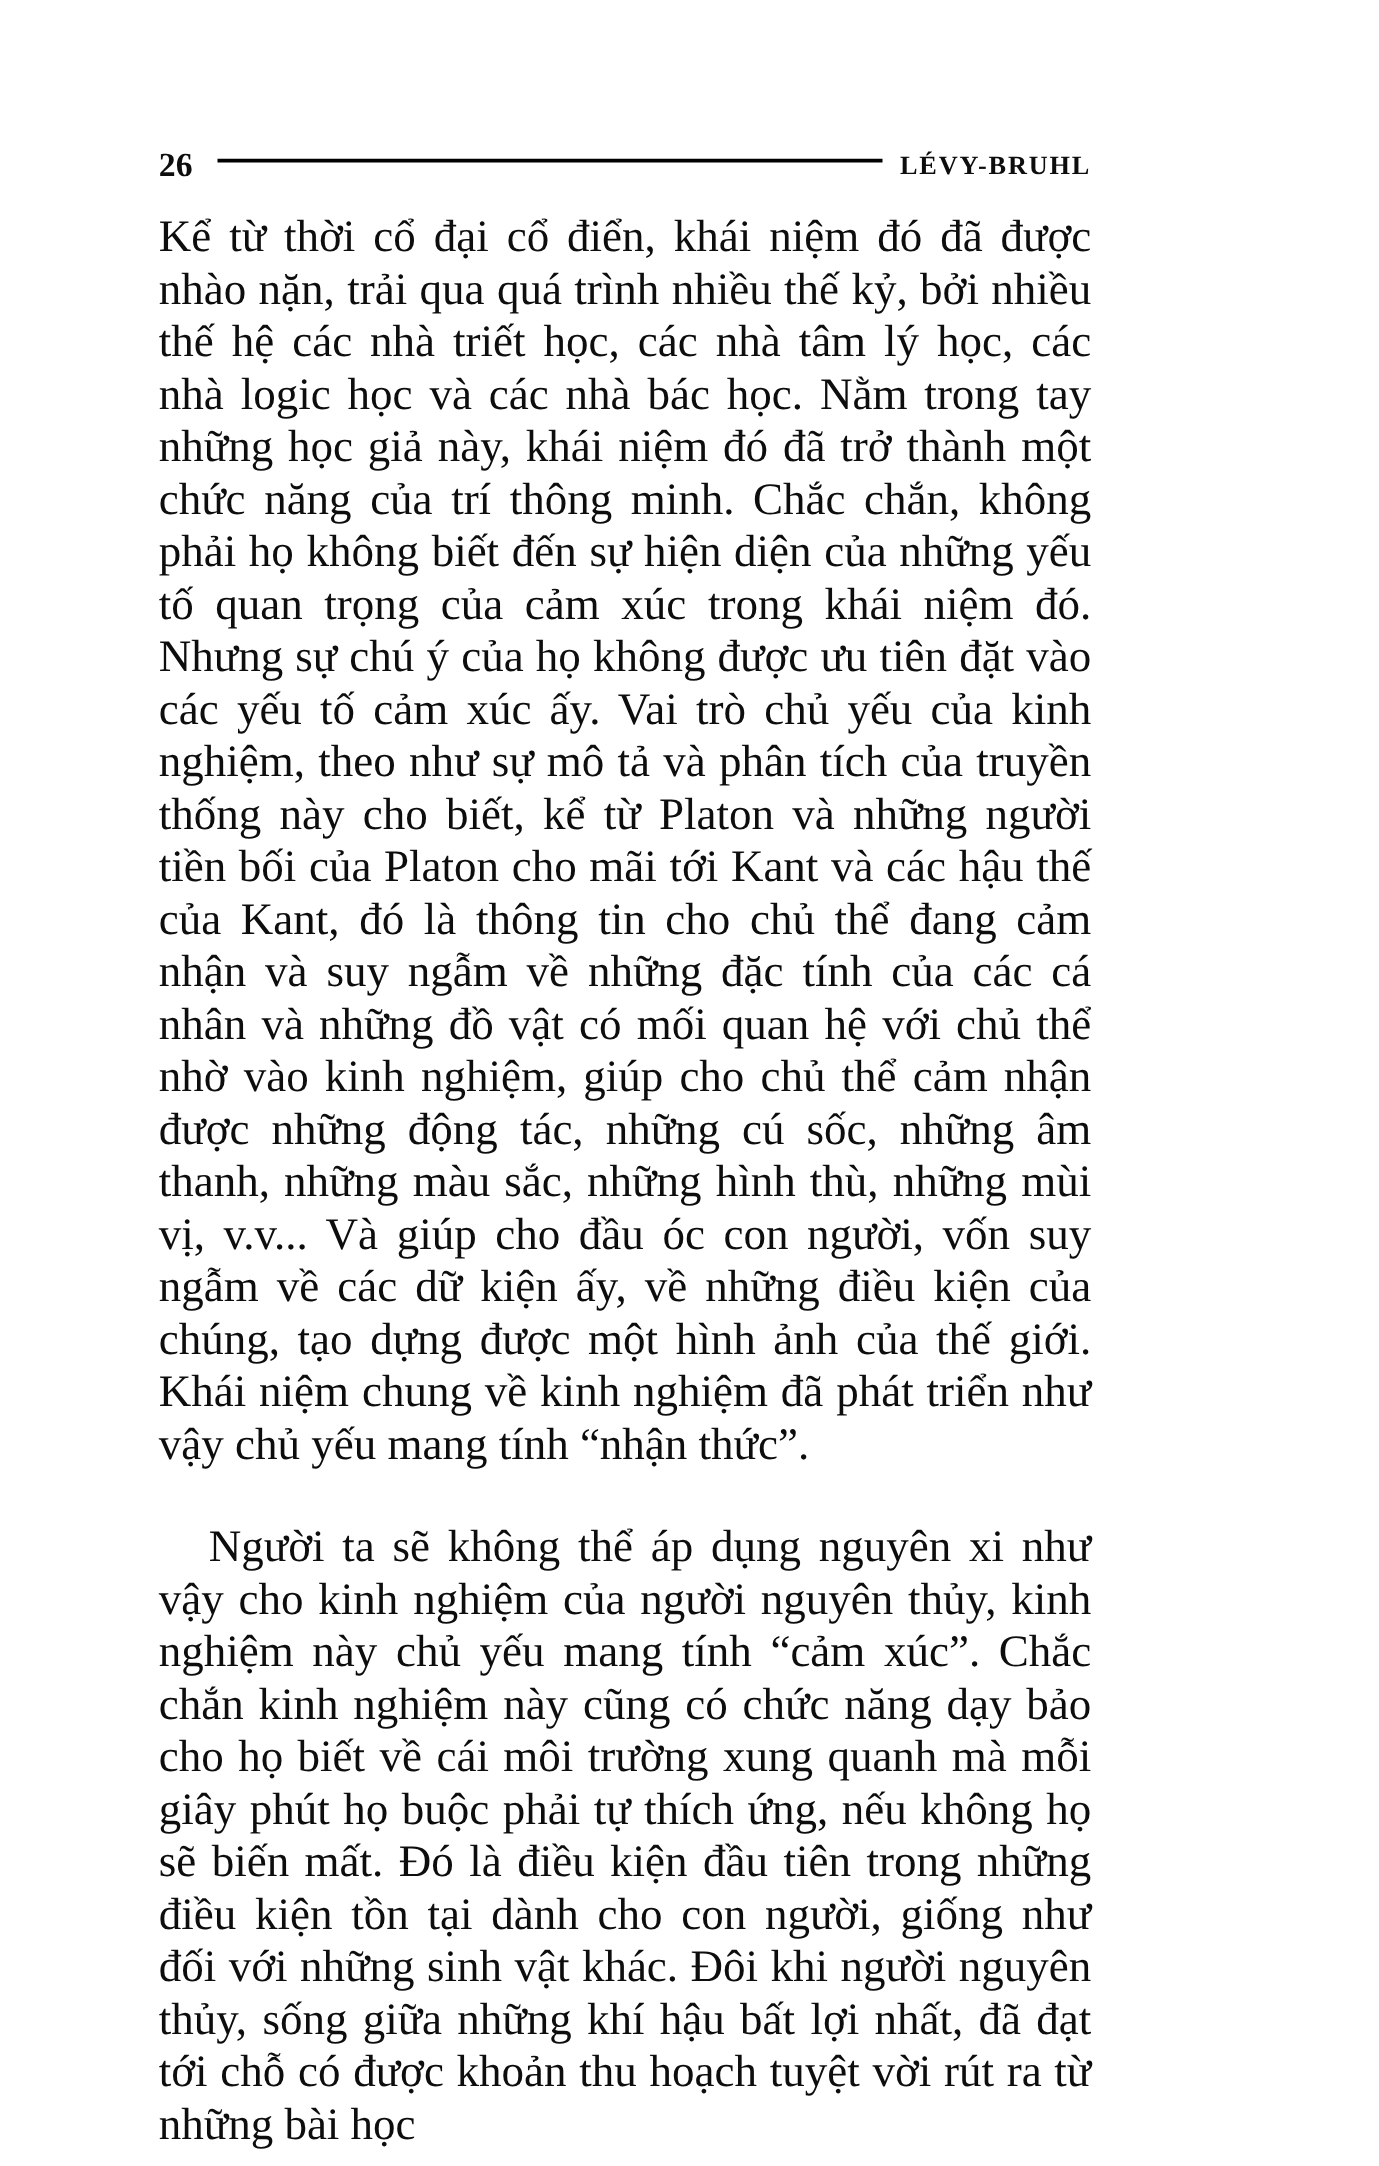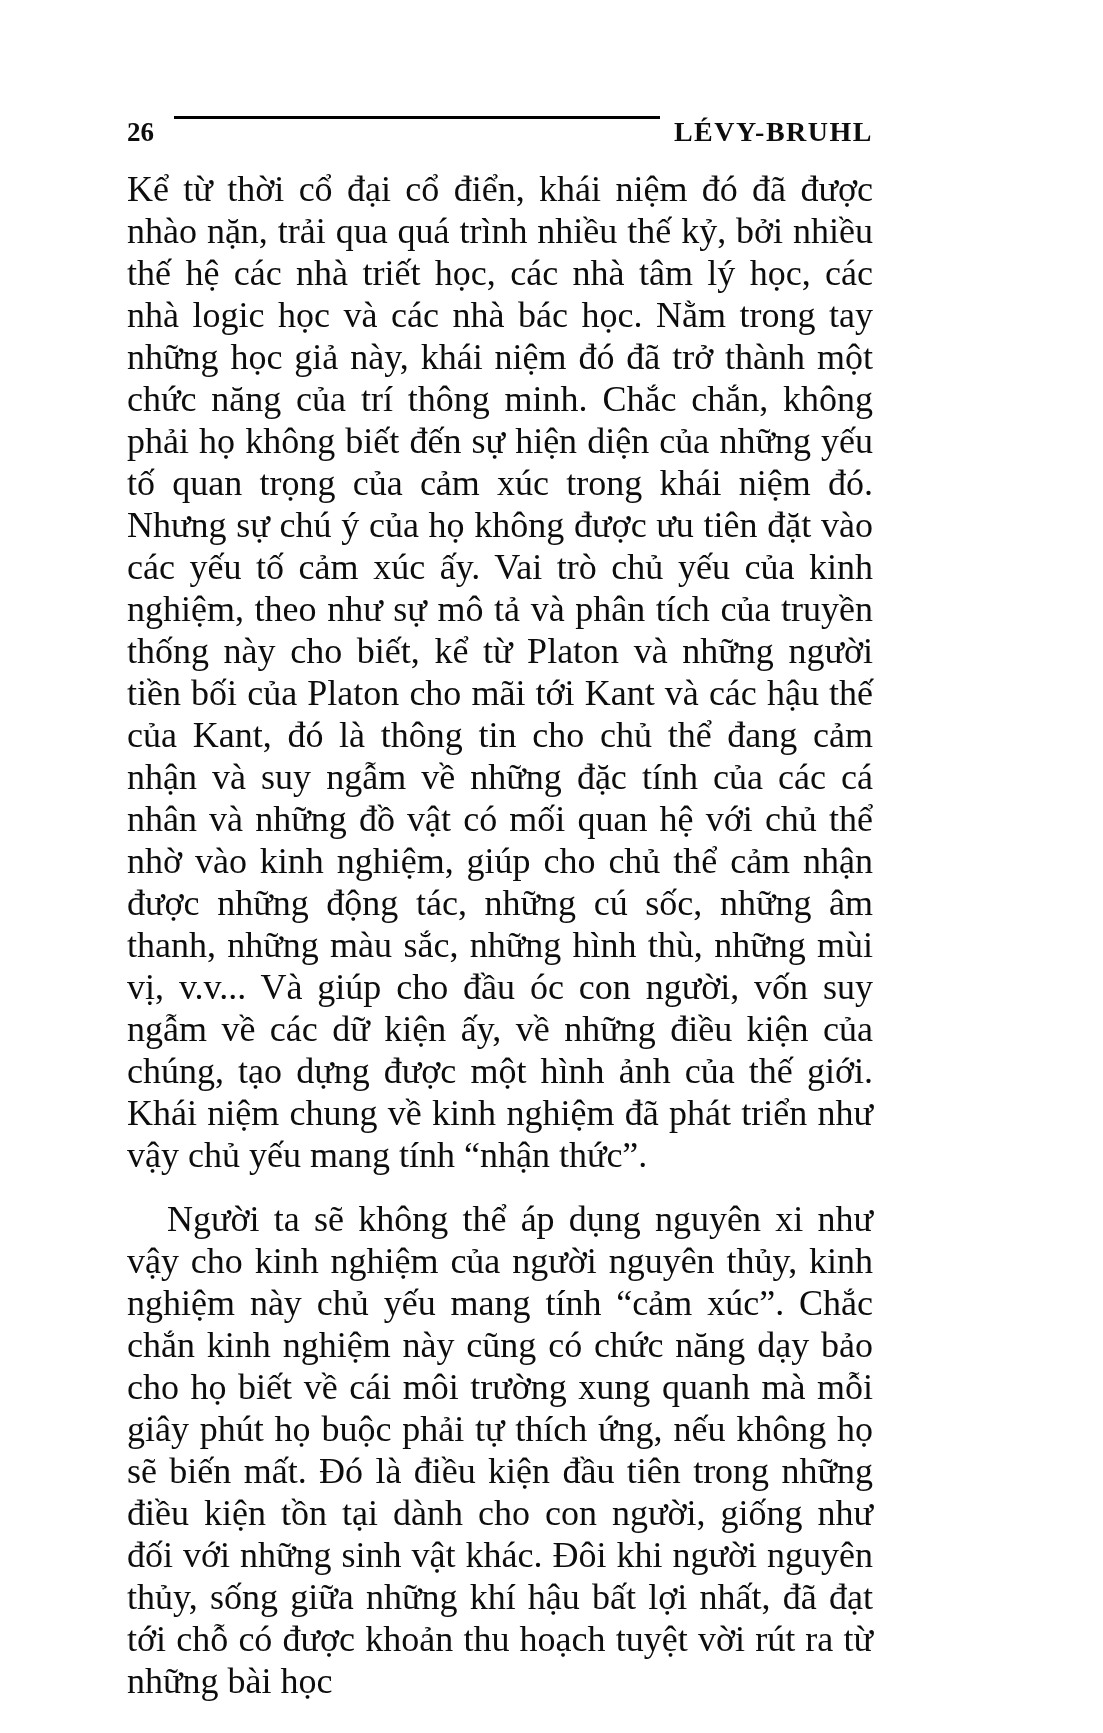--- a/index.html
+++ b/index.html
@@ -17,53 +17,53 @@
   .page {
     box-sizing: border-box;
     width: 1103px;
     height: 1733px;
     padding: 116px 230px 40px 127px;
     background: #ffffff;
     overflow: hidden;
   }
   .header {
     display: flex;
-    align-items: flex-start;
+    align-items: center;
     font-weight: bold;
     margin-bottom: 20px;
   }
   .page-number {
     font-size: 27px;
     line-height: 32px;
   }
   .header-rule {
     flex: 1;
     border-bottom: 3px solid #000000;
     margin: 0 14px 7px 20px;
     height: 0;
   }
   .running-title {
-    font-size: 28px;
+    font-size: 21px;
     line-height: 32px;
     letter-spacing: 1.5px;
     white-space: nowrap;
     font-family: Liberation Serif, serif;
   }
   .body-text p {
     margin: 0;
     font-size: 36px;
     line-height: 42px;
     text-align: justify;
     text-justify: inter-word;
   }
   .body-text p.para-continued {
     text-indent: 0;
   }
   .body-text p.para-new {
-    margin-top: 22px;
+    margin-top: 40px;
     text-indent: 40px;
   }
 </style>
 </head>
 <body>
 
 <div class="page">
 
   <div class="header">
     <span class="page-number">26</span>

